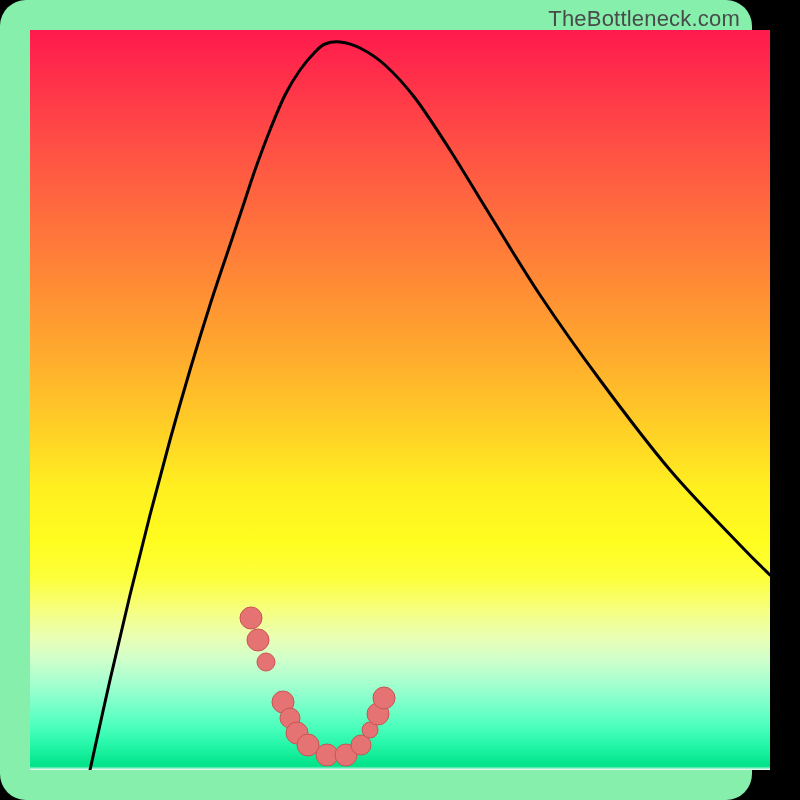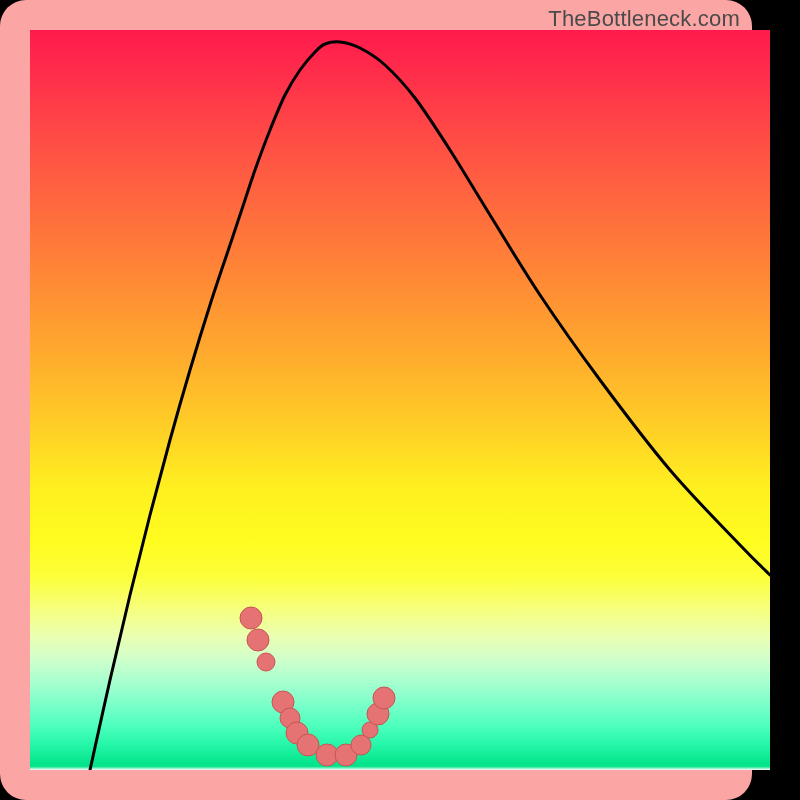--- a/index.html
+++ b/index.html
@@ -10,21 +10,21 @@
     overflow: hidden;
     background: #000;
     font-family: Arial, Helvetica, sans-serif;
   }
   .frame {
     position: absolute;
     left: 0;
     top: 0;
     width: 752px;
     height: 800px;
-    background: #fca5a5;
+    background: #86efac;
     border-radius: 26px;
   }
   .plot-area {
     position: absolute;
     left: 30px;
     top: 30px;
     width: 740px;
     height: 740px;
     overflow: hidden;
   }

